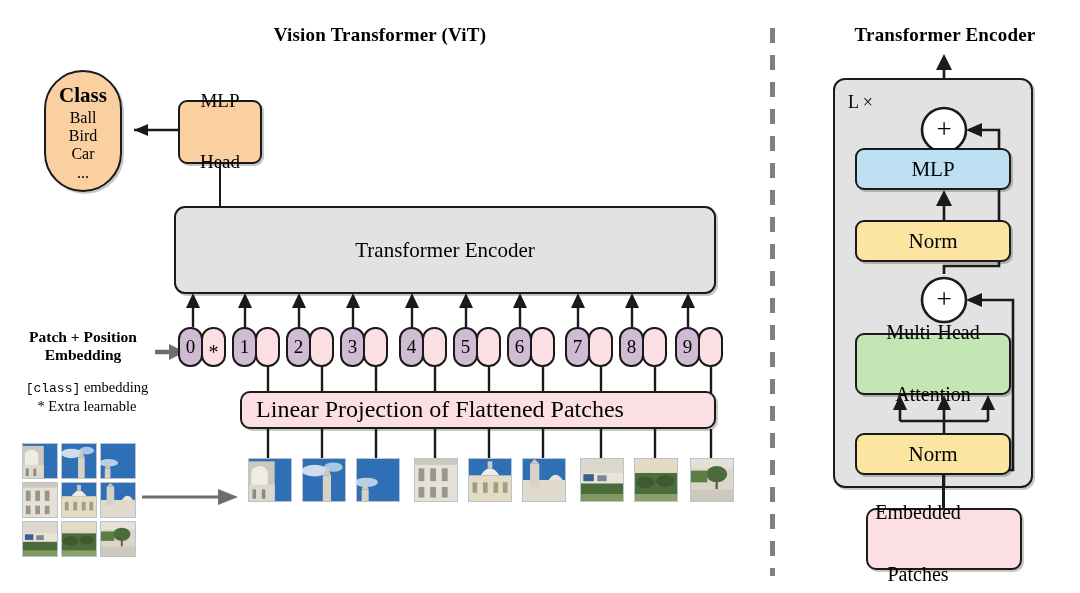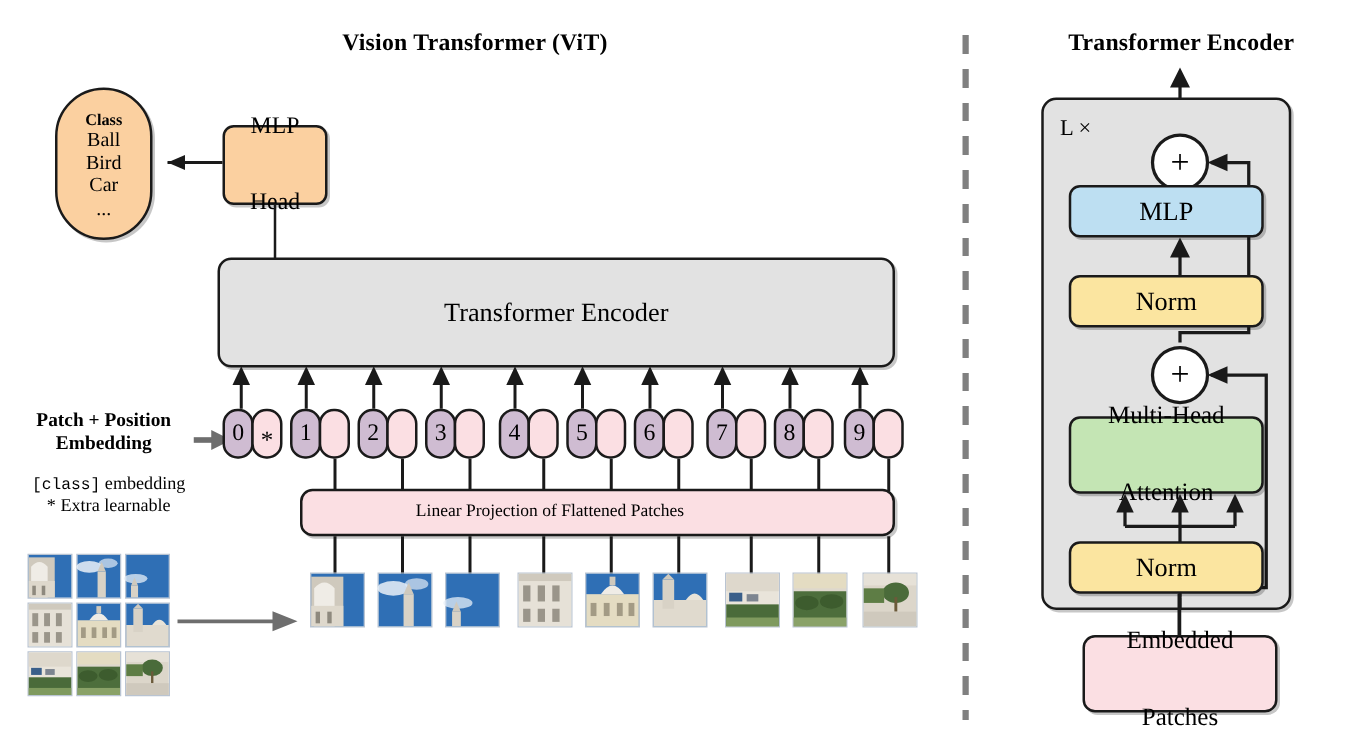--- a/index.html
+++ b/index.html
@@ -17,21 +17,21 @@
   .patchimg{position:absolute;box-sizing:border-box;border:1px solid #b9c4d2;}
 </style>
 </head>
 <body>
 
 <div class="abs title" style="left:190px;top:24px;width:380px;">Vision Transformer (ViT)</div>
 
 <div class="abs rb shadowy" style="left:44px;top:70px;width:78px;height:122px;border-radius:39px;background:#fbd0a0;"></div>
 <div class="abs" style="left:44px;top:70px;width:78px;height:122px;display:flex;flex-direction:column;
             align-items:center;justify-content:center;line-height:1.12;">
-  <div class="sans-b" style="font-size:13px;margin-bottom:1px;">Class</div>
+  <div class="sans-b" style="font-size:21px;margin-bottom:1px;">Class</div>
   <div style="font-size:16px;">Ball</div>
   <div style="font-size:16px;">Bird</div>
   <div style="font-size:16px;">Car</div>
   <div style="font-size:16px;line-height:.7;margin-top:4px;">...</div>
 </div>
 
 <svg class="abs" style="left:118px;top:120px;width:62px;height:20px;">
   <line x1="60" y1="10" x2="16" y2="10" stroke="#1a1a1a" stroke-width="2.4"></line>
   <polygon points="16,10 30,4 30,16" fill="#1a1a1a"></polygon>
 </svg>
@@ -141,21 +141,21 @@
     <line x1="435" y1="0" x2="435" y2="26"></line>
     <line x1="489" y1="0" x2="489" y2="26"></line>
     <line x1="543" y1="0" x2="543" y2="26"></line>
     <line x1="601" y1="0" x2="601" y2="26"></line>
     <line x1="655" y1="0" x2="655" y2="26"></line>
     <line x1="711" y1="0" x2="711" y2="26"></line>
   </g>
 </svg>
 
 <div class="abs rb shadowy" style="left:240px;top:391px;width:476px;height:38px;border-radius:10px;background:#fbdfe3;"></div>
-<div class="abs boxlbl" style="left:240px;top:391px;width:400px;height:38px;font-size:14px;">Linear Projection of Flattened Patches</div>
+<div class="abs boxlbl" style="left:240px;top:391px;width:400px;height:38px;font-size:24px;">Linear Projection of Flattened Patches</div>
 
 <svg class="abs" style="left:0px;top:429px;width:1080px;height:32px;">
   <g stroke="#1a1a1a" stroke-width="2.4">
     <line x1="268" y1="0" x2="268" y2="32"></line>
     <line x1="322" y1="0" x2="322" y2="32"></line>
     <line x1="376" y1="0" x2="376" y2="32"></line>
     <line x1="435" y1="0" x2="435" y2="32"></line>
     <line x1="489" y1="0" x2="489" y2="32"></line>
     <line x1="543" y1="0" x2="543" y2="32"></line>
     <line x1="601" y1="0" x2="601" y2="32"></line>
@@ -391,16 +391,16 @@
   <polygon points="64,0 57,15 71,15" fill="#1a1a1a"></polygon>
   <polygon points="108,0 101,15 115,15" fill="#1a1a1a"></polygon>
 </svg>
 
 <div class="abs rb shadowy" style="left:855px;top:433px;width:156px;height:42px;border-radius:9px;background:#fbe5a0;"></div>
 <div class="abs boxlbl" style="left:855px;top:433px;width:156px;height:42px;font-size:21px;">Norm</div>
 
 <div class="abs vline" style="left:942px;top:475px;width:2.6px;height:34px;"></div>
 
 <div class="abs rb shadowy" style="left:866px;top:508px;width:156px;height:62px;border-radius:10px;background:#fbdfe3;"></div>
-<div class="abs boxlbl" style="left:866px;top:508px;width:156px;height:72px;flex-direction:column;font-size:20px;">
+<div class="abs boxlbl" style="left:840px;top:508px;width:156px;height:72px;flex-direction:column;font-size:20px;">
   <span>Embedded</span>
   <span>Patches</span>
 </div>
 
 </body></html>

